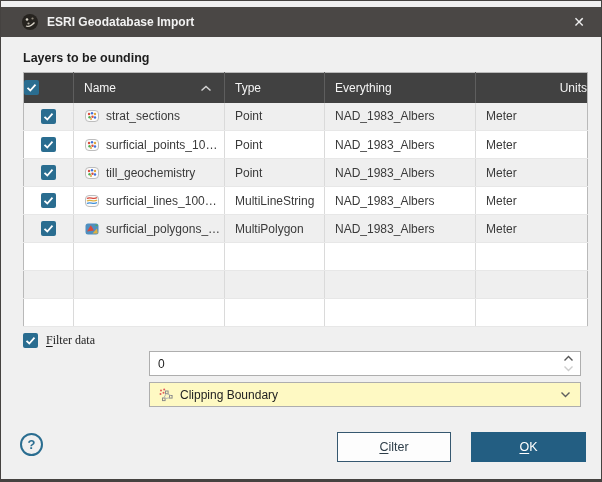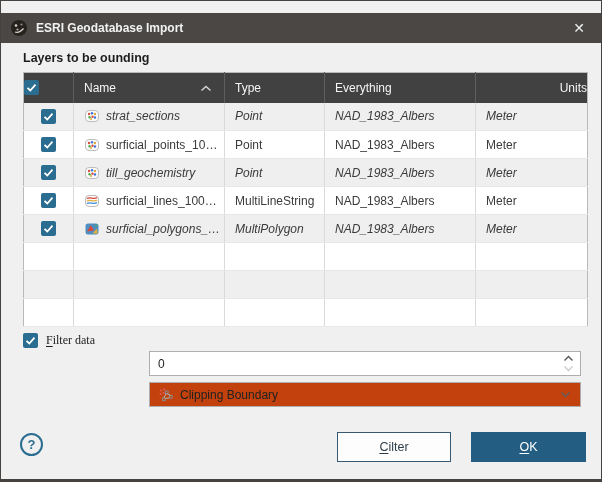--- a/index.html
+++ b/index.html
@@ -7,22 +7,22 @@
 
   .window{
     position:relative; width:602px; height:482px;
     background:#f0f0f0;
     border:1px solid #454240; border-bottom:3px solid #454240;
     overflow:hidden;
   }
 
   
   .titlebar{
-    position:absolute; top:12px; left:0; right:0; height:30px;
-    background:#4a4745; display:flex; align-items:center; padding-left:9px;
+    position:absolute; top:6px; left:0; right:0; height:30px;
+    background:#4a4745; display:flex; align-items:center; padding-left:20px;
   }
   .titlebar .app-icon{ width:18px; height:18px; display:inline-flex; }
   .titlebar .title{ color:#f2f2f2; font-weight:bold; font-size:12px; margin-left:8px; }
   .close-btn{
     position:absolute; right:0; top:0; width:44px; height:30px;
     display:flex; align-items:center; justify-content:center;
     color:#efefef; font-size:14px; cursor:default;
   }
 
   
@@ -39,21 +39,21 @@
     text-align:left; height:30px; padding:0 0 0 10px;
     border-right:1px solid #5e5e5e; position:relative; white-space:nowrap;
   }
   table.layers thead th:last-child{ border-right:none;text-align:right; }
   table.layers tbody td{
     height:28px; font-size:12px; color:#3a3a3a;
     padding:0 0 0 10px; border-right:1px solid #dadada; border-bottom:1px solid #e7e7e7;
     white-space:nowrap; overflow:hidden;
   }
   table.layers tbody td:last-child{ border-right:none; }
-  table.layers tbody tr.shade td{ background:#efefef;font-style:italic; }
+  table.layers tbody tr.shade td{ background:#efefef; }
   table.layers tbody tr.plain td{ background:#ffffff; }
   th.cb-col, td.cb-col{ text-align:center; padding:0 !important; }
 
   .cb{
     display:inline-block; width:15px; height:15px; background:#2a6d90;
     border-radius:2px; position:relative; vertical-align:middle;
   }
   .cb svg{ position:absolute; left:0; top:0; }
 
   .sort-icon{ position:absolute; right:12px; top:50%; transform:translateY(-50%); }
@@ -76,21 +76,21 @@
   .num-wrap input{
     width:100%; height:100%; border:1px solid #aeaeae; background:#fff;
     font-family:"Liberation Sans", sans-serif; font-size:12px; color:#222;
     padding:0 26px 0 8px;
   }
   .spin{ position:absolute; right:7px; width:11px; height:7px; display:flex; }
   .spin-up{ top:4px; } .spin-down{ bottom:4px; }
 
   .dropdown{
     position:absolute; left:148px; top:381px; width:432px; height:25px;
-    background:#c2410c; border:1px solid #aeaeae;
+    background:#fef9c3; border:1px solid #aeaeae;
     display:flex; align-items:center; gap:6px; padding:0 9px 0 8px;
     font-size:12px; color:#222;
   }
   .dropdown .chev{ margin-left:auto; display:flex; }
 
   
   .help-btn{
     position:absolute; left:19px; top:432px; width:23px; height:23px;
     border:2px solid #2a6d90; border-radius:50%;
     display:flex; align-items:center; justify-content:center;

